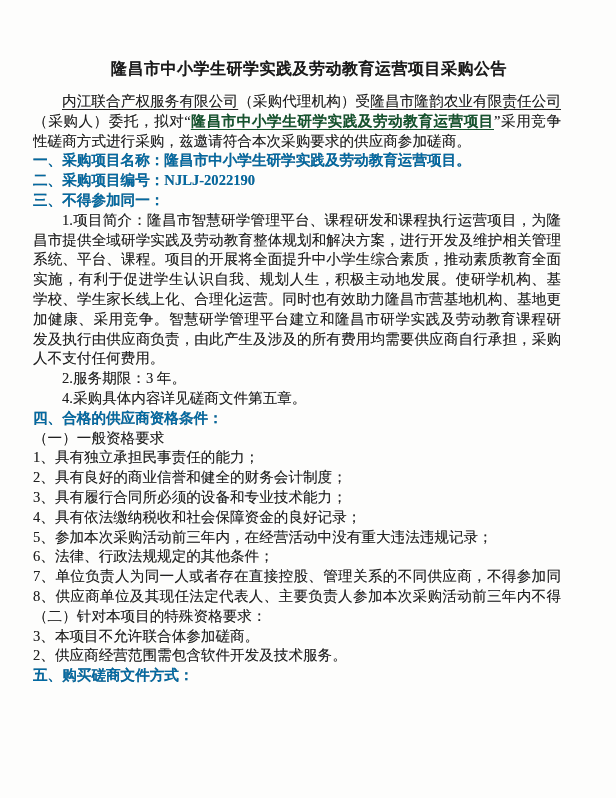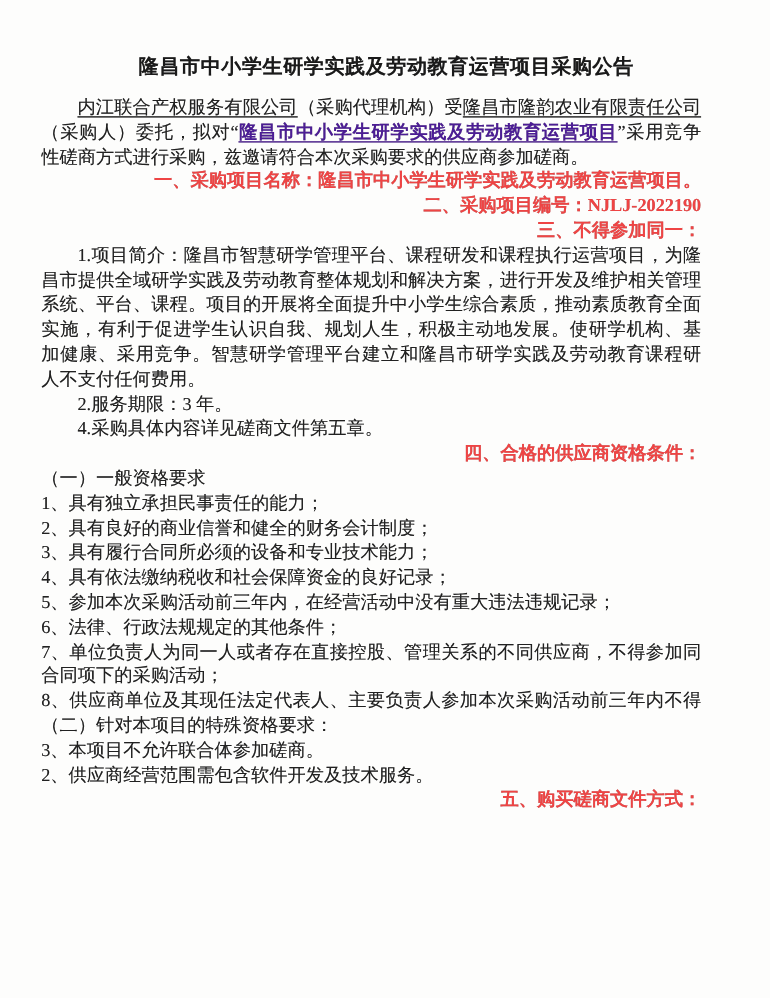--- a/index.html
+++ b/index.html
@@ -12,21 +12,21 @@
     background: #fdfdfc;
     overflow: hidden;
     font-family: "Liberation Serif", serif;
     color: #212121;
   }
   .page {
     position: relative;
     width: 616px;
     height: 798px;
     box-sizing: border-box;
-    padding: 42px 55px 0 33px;
+    padding: 57px 55px 0 33px;
     background: #fdfdfc;
   }
   .doc-title {
     width: 528px;
     margin: 0 0 11px 12px;
     font-size: 16px;
     font-weight: bold;
     text-align: center;
     letter-spacing: 0.5px;
     line-height: 24px;
@@ -48,26 +48,25 @@
   }
   .line.fill {
     text-align: justify;
     text-align-last: justify;
   }
   .line.ind {
     text-indent: 29px;
   }
   .line.bold {
     font-weight: bold;
-    color: #ef4444;
-    text-align: right;
+    color: #0369a1;
   }
   .seg.b {
     font-weight: bold;
-    color: #4c1d95;
+    color: #14532d;
   }
   .seg.u {
     text-decoration: underline;
     text-underline-offset: 2.5px;
   }
 </style>
 </head>
 <body>
 
 <div class="page">
@@ -76,33 +75,34 @@
       <div class="line fill ind"><span class="seg u">内江联合产权服务有限公司</span><span class="seg">（采购代理机构）受</span><span class="seg u">隆昌市隆韵农业有限责任公司</span></div>
       <div class="line fill"><span class="seg">（采购人）委托，拟对“</span><span class="seg u b">隆昌市中小学生研学实践及劳动教育运营项目</span><span class="seg">”采用竞争</span></div>
       <div class="line"><span class="seg">性磋商方式进行采购，兹邀请符合本次采购要求的供应商参加磋商。</span></div>
       <div class="line bold"><span class="seg">一、采购项目名称：隆昌市中小学生研学实践及劳动教育运营项目。</span></div>
       <div class="line bold"><span class="seg">二、采购项目编号：NJLJ-2022190</span></div>
       <div class="line bold"><span class="seg">三、不得参加同一：</span></div>
       <div class="line fill ind"><span class="seg">1.项目简介：隆昌市智慧研学管理平台、课程研发和课程执行运营项目，为隆</span></div>
       <div class="line fill"><span class="seg">昌市提供全域研学实践及劳动教育整体规划和解决方案，进行开发及维护相关管理</span></div>
       <div class="line fill"><span class="seg">系统、平台、课程。项目的开展将全面提升中小学生综合素质，推动素质教育全面</span></div>
       <div class="line fill"><span class="seg">实施，有利于促进学生认识自我、规划人生，积极主动地发展。使研学机构、基地、</span></div>
+      <div class="line fill"><span class="seg">学校、学生家长线上化、合理化运营。同时也有效助力隆昌市营基地机构、基地更</span></div>
       <div class="line fill"><span class="seg">加健康、采用竞争。智慧研学管理平台建立和隆昌市研学实践及劳动教育课程研</span></div>
+      <div class="line fill"><span class="seg">发及执行由供应商负责，由此产生及涉及的所有费用均需要供应商自行承担，采购</span></div>
       <div class="line"><span class="seg">人不支付任何费用。</span></div>
       <div class="line ind"><span class="seg">2.服务期限：3 年。</span></div>
       <div class="line ind"><span class="seg">4.采购具体内容详见磋商文件第五章。</span></div>
       <div class="line bold"><span class="seg">四、合格的供应商资格条件：</span></div>
       <div class="line"><span class="seg">（一）一般资格要求</span></div>
       <div class="line"><span class="seg">1、具有独立承担民事责任的能力；</span></div>
       <div class="line"><span class="seg">2、具有良好的商业信誉和健全的财务会计制度；</span></div>
       <div class="line"><span class="seg">3、具有履行合同所必须的设备和专业技术能力；</span></div>
       <div class="line"><span class="seg">4、具有依法缴纳税收和社会保障资金的良好记录；</span></div>
       <div class="line"><span class="seg">5、参加本次采购活动前三年内，在经营活动中没有重大违法违规记录；</span></div>
       <div class="line"><span class="seg">6、法律、行政法规规定的其他条件；</span></div>
       <div class="line fill"><span class="seg">7、单位负责人为同一人或者存在直接控股、管理关系的不同供应商，不得参加同一</span></div>
-      <div class="line"><span class="seg">合同项下的采购活动；</span></div>
       <div class="line fill"><span class="seg">8、供应商单位及其现任法定代表人、主要负责人参加本次采购活动前三年内不得具</span></div>
       <div class="line"><span class="seg">（二）针对本项目的特殊资格要求：</span></div>
       <div class="line"><span class="seg">3、本项目不允许联合体参加磋商。</span></div>
       <div class="line"><span class="seg">2、供应商经营范围需包含软件开发及技术服务。</span></div>
       <div class="line bold"><span class="seg">五、购买磋商文件方式：</span></div>
     </div>
 </div>
 
 </body></html>

